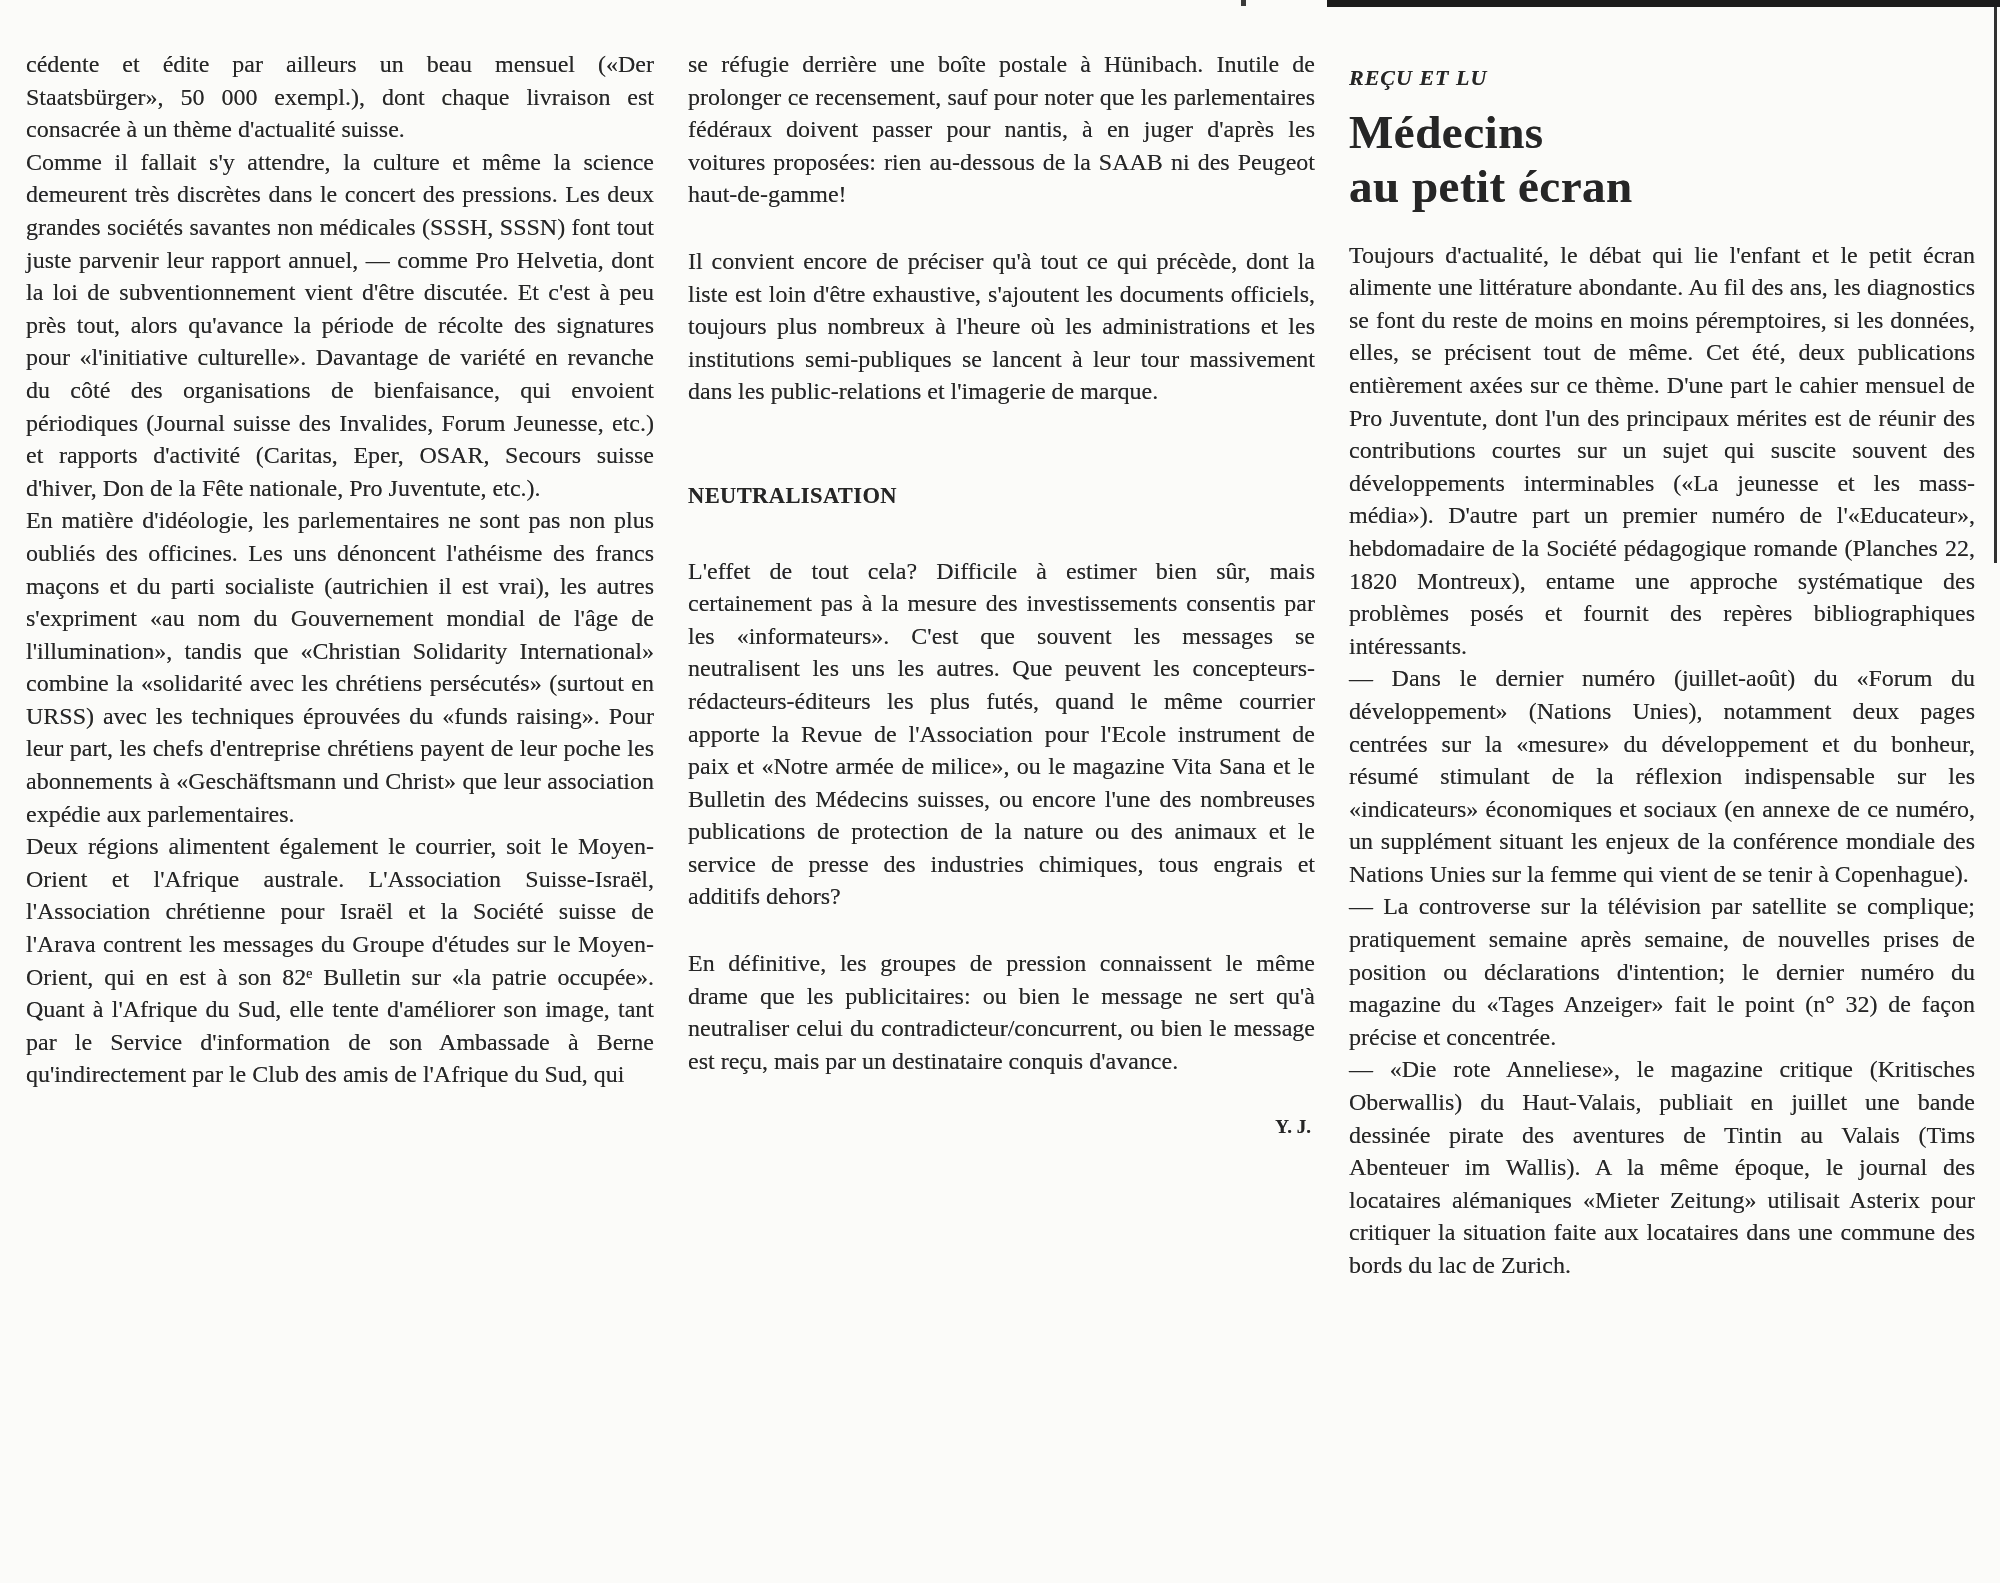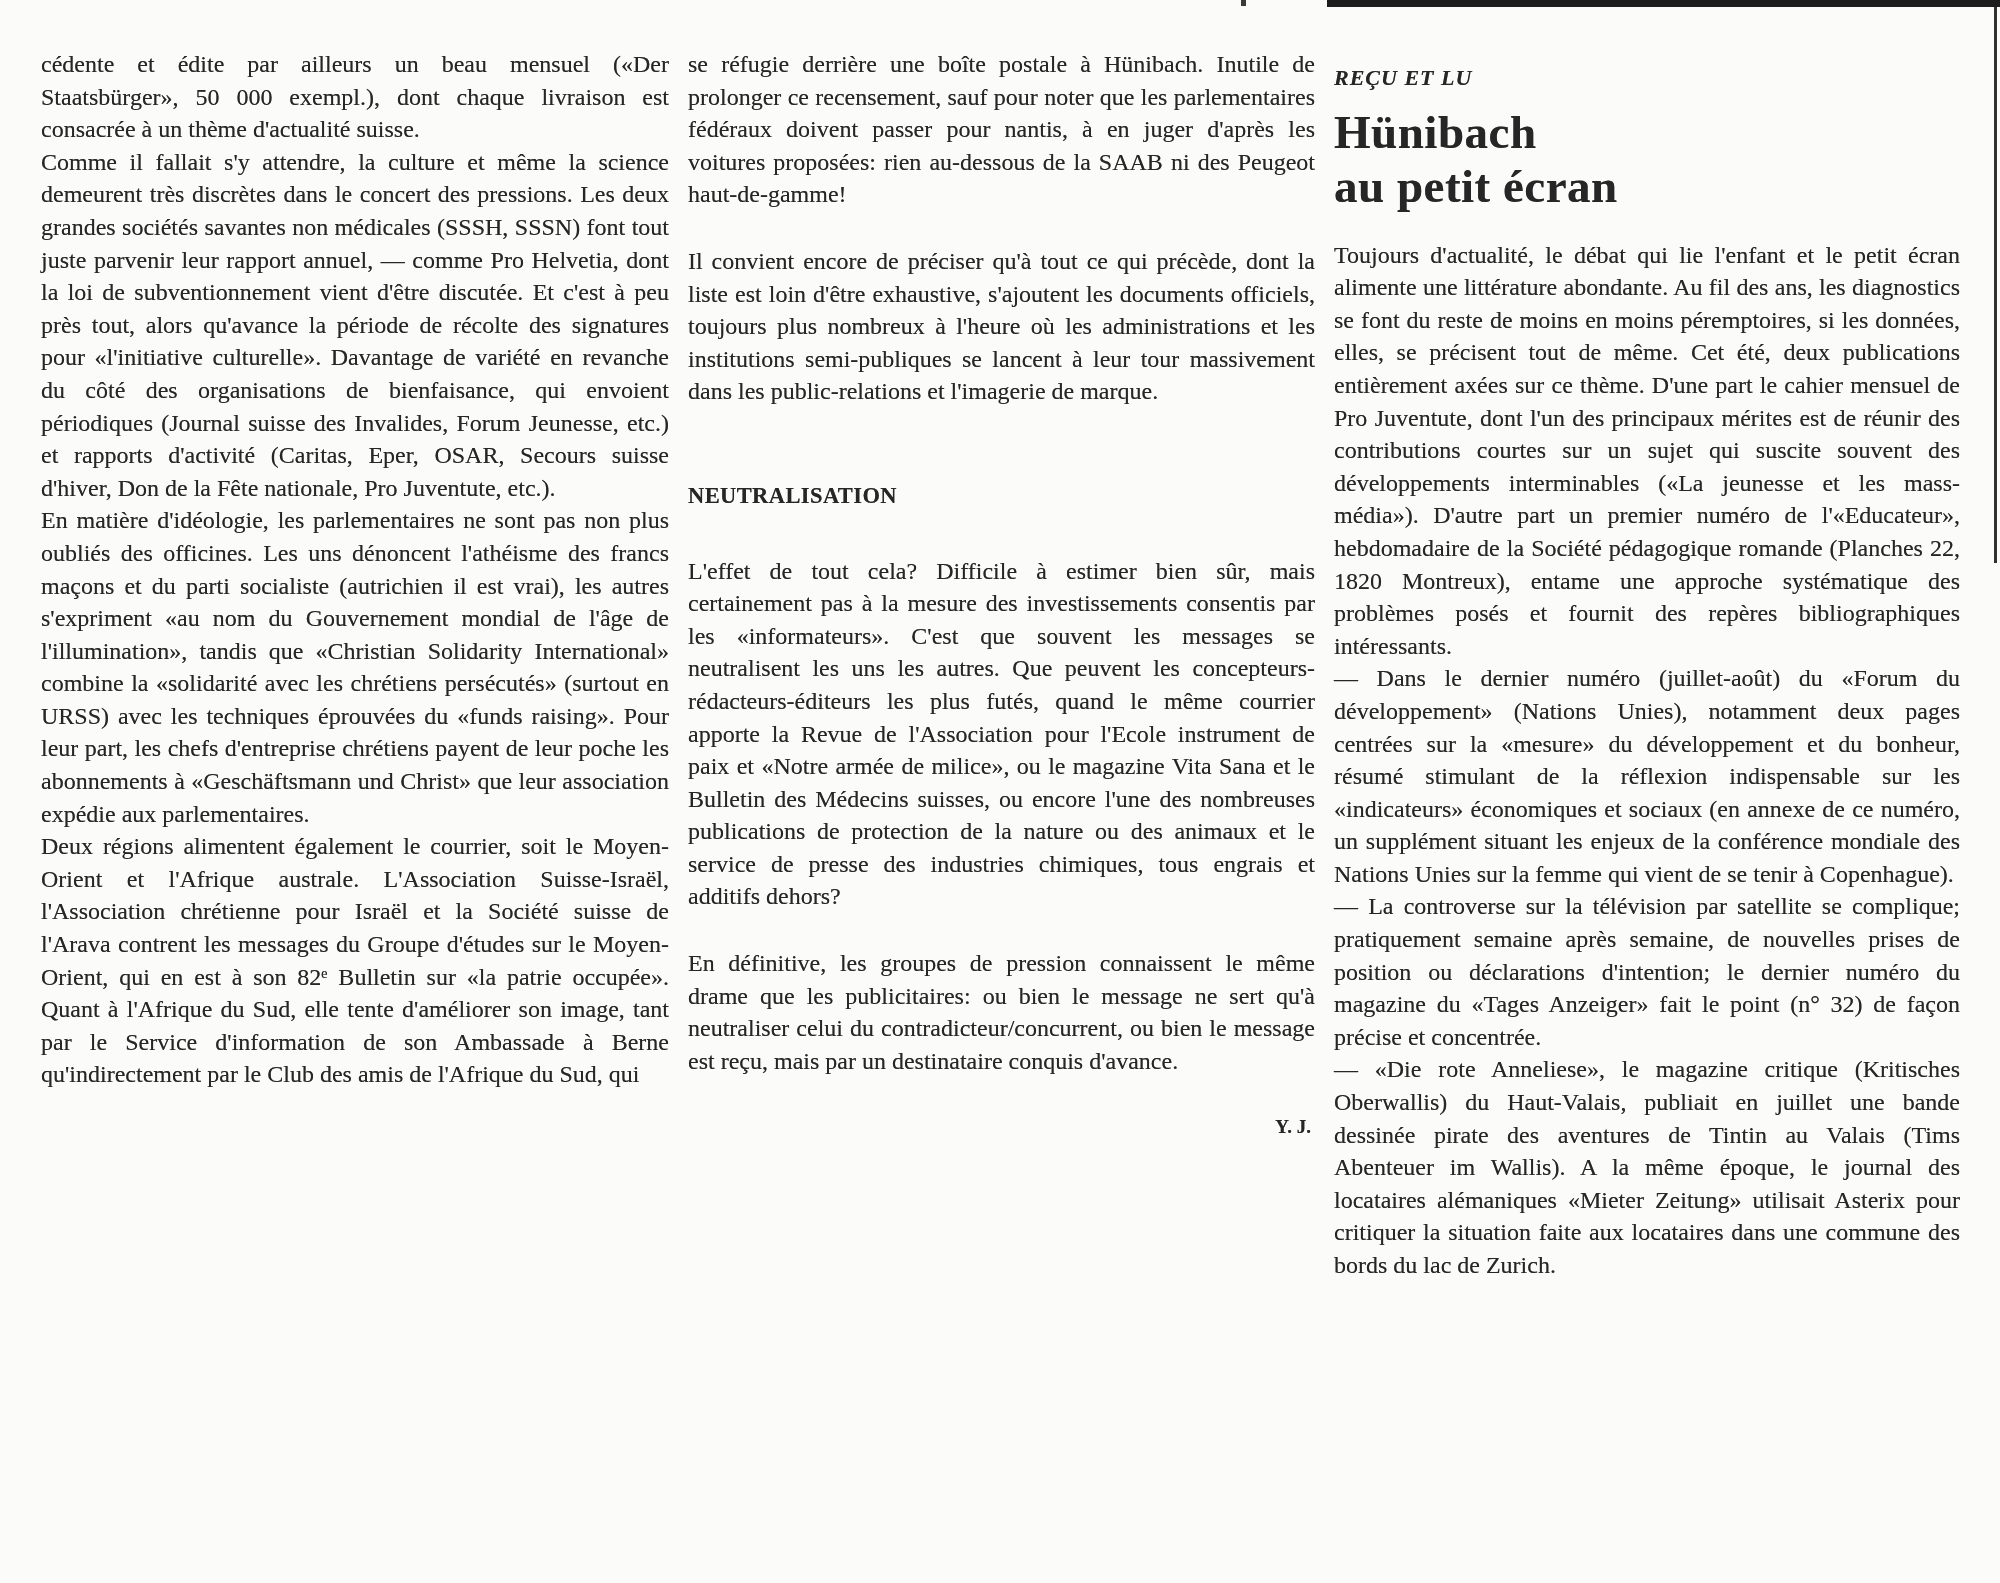--- a/index.html
+++ b/index.html
@@ -8,22 +8,22 @@
     height: 1583px;
     position: relative;
     overflow: hidden;
     background: #fbfbf9;
     color: #262626;
     font-family: "Liberation Serif", "DejaVu Serif", serif;
   }
   .page {
     display: grid;
     grid-template-columns: 628px 627px 626px;
-    column-gap: 19px;
-    padding: 48px 30px 0 41px;
+    column-gap: 34px;
+    padding: 48px 30px 0 26px;
   }
   .col {
     font-size: 24px;
     line-height: 32.6px;
     text-align: justify;
     text-shadow: 0 0 0.6px rgba(45,45,45,0.55);
   }
   .col p { margin: 0; }
   .para-gap { margin-top: 34px !important; }
   .section-heading {
@@ -100,21 +100,21 @@
     <p class="section-heading heading-mid">NEUTRALISATION</p>
     <p>L'effet de tout cela? Difficile à estimer bien sûr, mais certainement pas à la mesure des investissements consentis par les «informateurs». C'est que souvent les messages se neutralisent les uns les autres. Que peuvent les concepteurs-rédacteurs-éditeurs les plus futés, quand le même courrier apporte la Revue de l'Association pour l'Ecole instrument de paix et «Notre armée de milice», ou le magazine Vita Sana et le Bulletin des Médecins suisses, ou encore l'une des nombreuses publications de protection de la nature ou des animaux et le service de presse des industries chimiques, tous engrais et additifs dehors?</p>
     <p class="para-gap">En définitive, les groupes de pression connaissent le même drame que les publicitaires: ou bien le message ne sert qu'à neutraliser celui du contradicteur/concurrent, ou bien le message est reçu, mais par un destinataire conquis d'avance.</p>
     <p class="signature">Y. J.</p>
   </div>
 
   <div class="col">
     <div class="rcol-inner">
       <p class="kicker">REÇU ET LU</p>
       <div class="headline">
-        <div>Hünibach</div>
+        <div>Médecins</div>
         <div>au petit écran</div>
       </div>
       <p>Toujours d'actualité, le débat qui lie l'enfant et le petit écran alimente une littérature abondante. Au fil des ans, les diagnostics se font du reste de moins en moins péremptoires, si les données, elles, se précisent tout de même. Cet été, deux publications entièrement axées sur ce thème. D'une part le cahier mensuel de Pro Juventute, dont l'un des principaux mérites est de réunir des contributions courtes sur un sujet qui suscite souvent des développements interminables («La jeunesse et les mass-média»). D'autre part un premier numéro de l'«Educateur», hebdomadaire de la Société pédagogique romande (Planches 22, 1820 Montreux), entame une approche systématique des problèmes posés et fournit des repères bibliographiques intéressants.</p>
       <p>— Dans le dernier numéro (juillet-août) du «Forum du développement» (Nations Unies), notamment deux pages centrées sur la «mesure» du développement et du bonheur, résumé stimulant de la réflexion indispensable sur les «indicateurs» économiques et sociaux (en annexe de ce numéro, un supplément situant les enjeux de la conférence mondiale des Nations Unies sur la femme qui vient de se tenir à Copenhague).</p>
       <p>— La controverse sur la télévision par satellite se complique; pratiquement semaine après semaine, de nouvelles prises de position ou déclarations d'intention; le dernier numéro du magazine du «Tages Anzeiger» fait le point (n° 32) de façon précise et concentrée.</p>
       <p>— «Die rote Anneliese», le magazine critique (Kritisches Oberwallis) du Haut-Valais, publiait en juillet une bande dessinée pirate des aventures de Tintin au Valais (Tims Abenteuer im Wallis). A la même époque, le journal des locataires alémaniques «Mieter Zeitung» utilisait Asterix pour critiquer la situation faite aux locataires dans une commune des bords du lac de Zurich.</p>
     </div>
   </div>
 
 </div>

